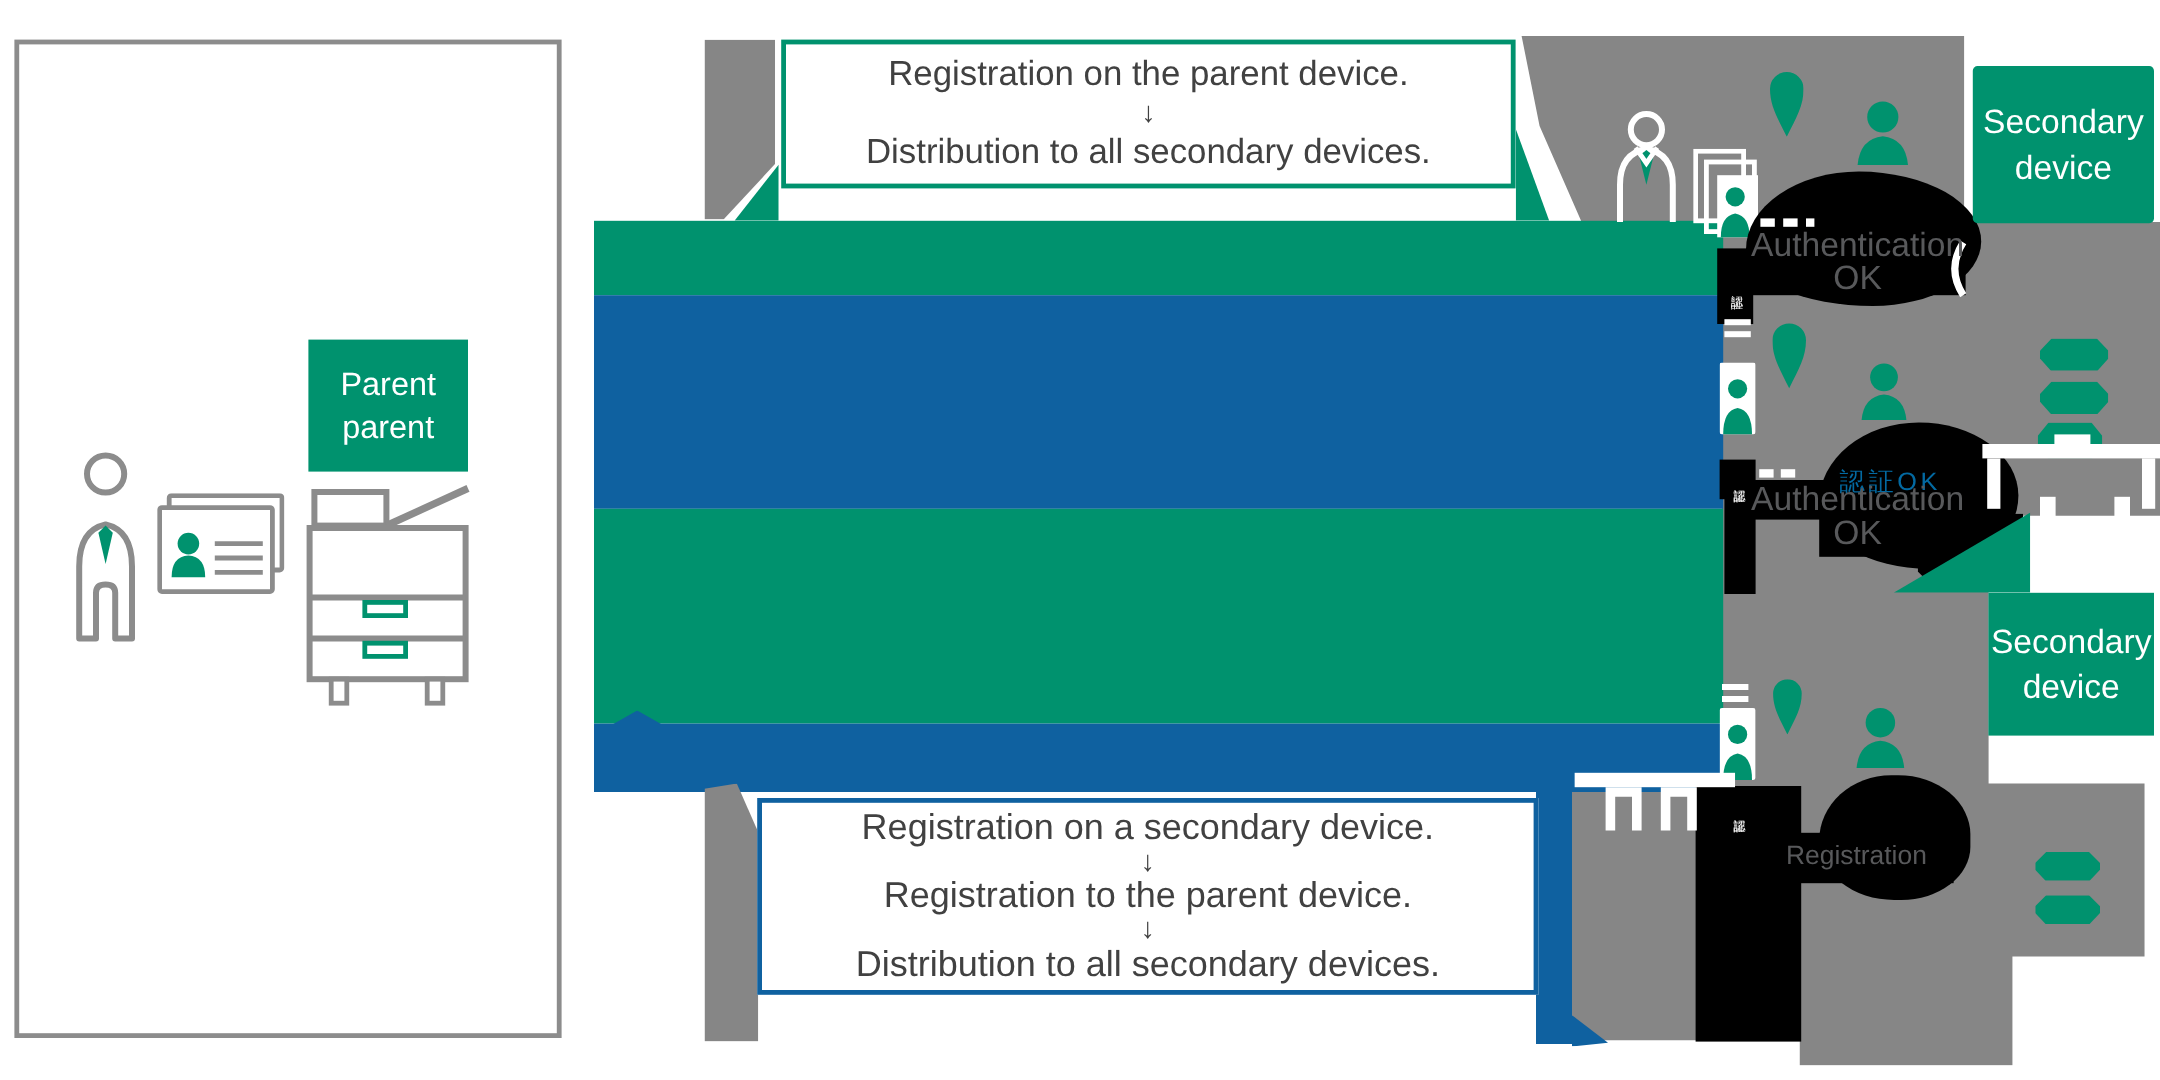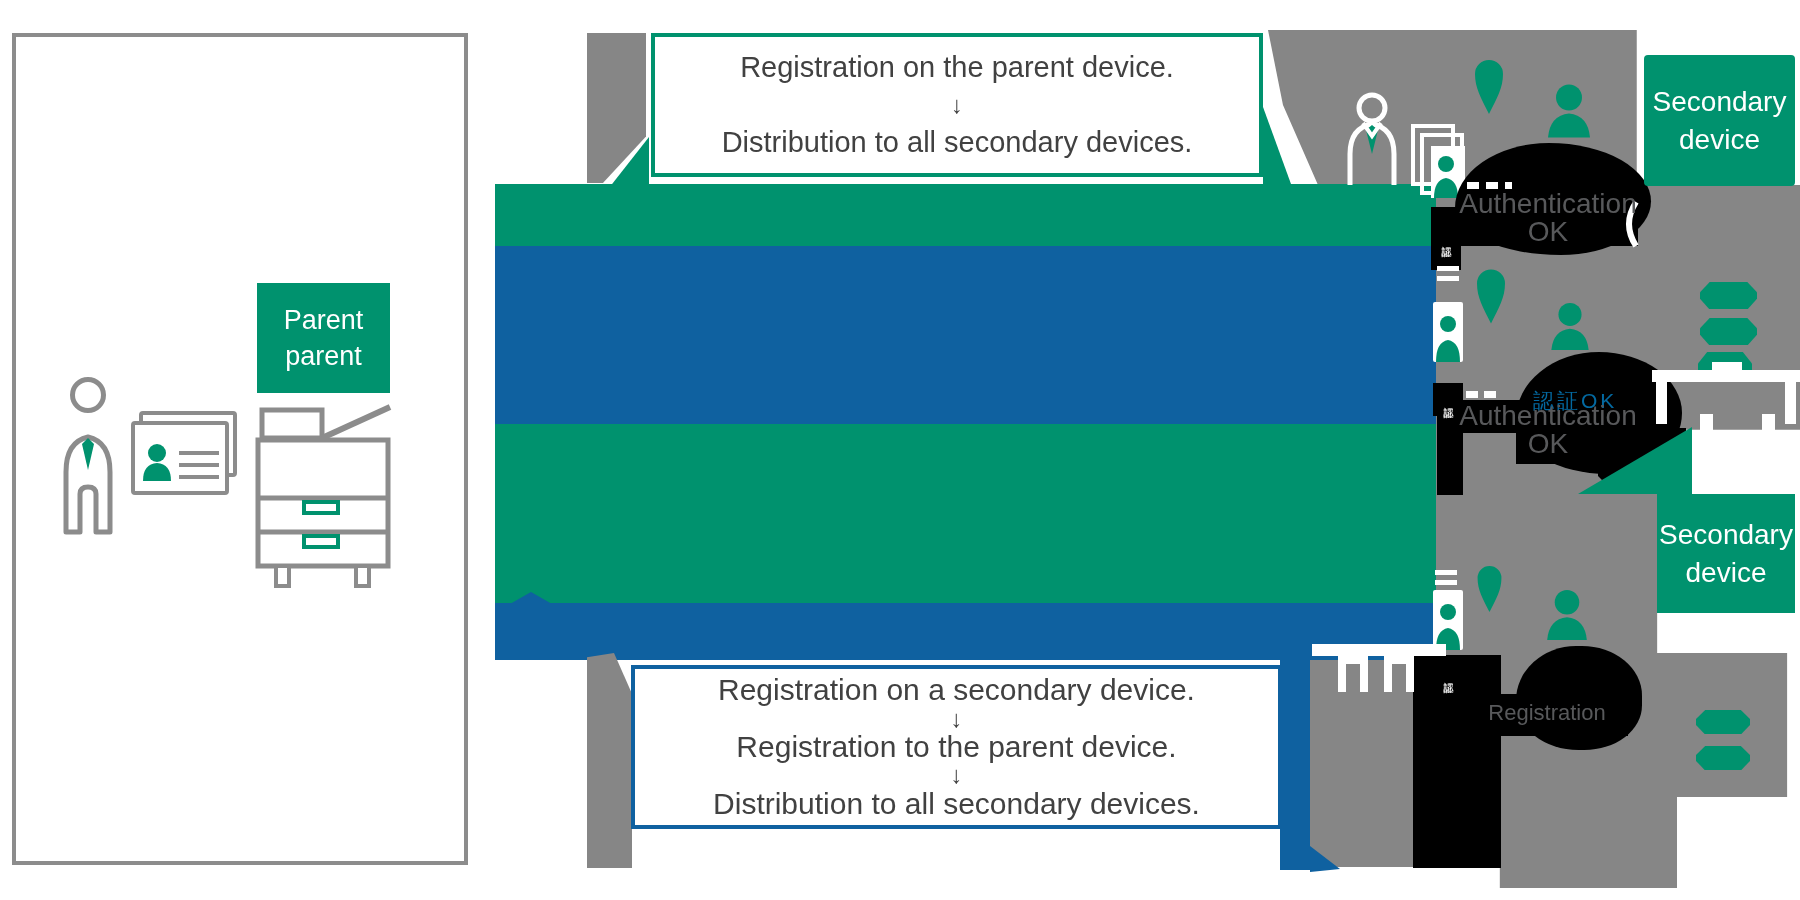--- a/index.html
+++ b/index.html
@@ -96,21 +96,21 @@
 
   <div class="abs band band-blue" style="left:495px;top:603px;width:941px;height:57px"></div>
 
   <div class="abs band-blue" style="left:1280px;top:658px;width:30px;height:212px;z-index:3"></div>
   <div class="abs band-blue" style="left:1310px;top:846px;width:30px;height:26px;z-index:3;
        clip-path:polygon(0 0,100% 88%,0 100%)"></div>
 
   <div class="abs graysolid" style="left:587px;top:653px;width:45px;height:215px;z-index:4;
        clip-path:polygon(0 2%,60% 0,100% 19%,100% 100%,0 100%)"></div>
 
-  <div class="abs flow-box topbox" style="left:651px;top:33px;width:612px;height:144px">
+  <div class="abs flow-box topbox" style="left:651px;top:33px;width:612px;height:124px">
     <div class="flow-line">Registration on the parent device.</div>
     <div class="flow-arrow">↓</div>
     <div class="flow-line">Distribution to all secondary devices.</div>
   </div>
 
   <div class="abs flow-box botbox" style="left:631px;top:665px;width:651px;height:164px">
     <div class="flow-line">Registration on a secondary device.</div>
     <div class="flow-arrow">↓</div>
     <div class="flow-line">Registration to the parent device.</div>
     <div class="flow-arrow">↓</div>

